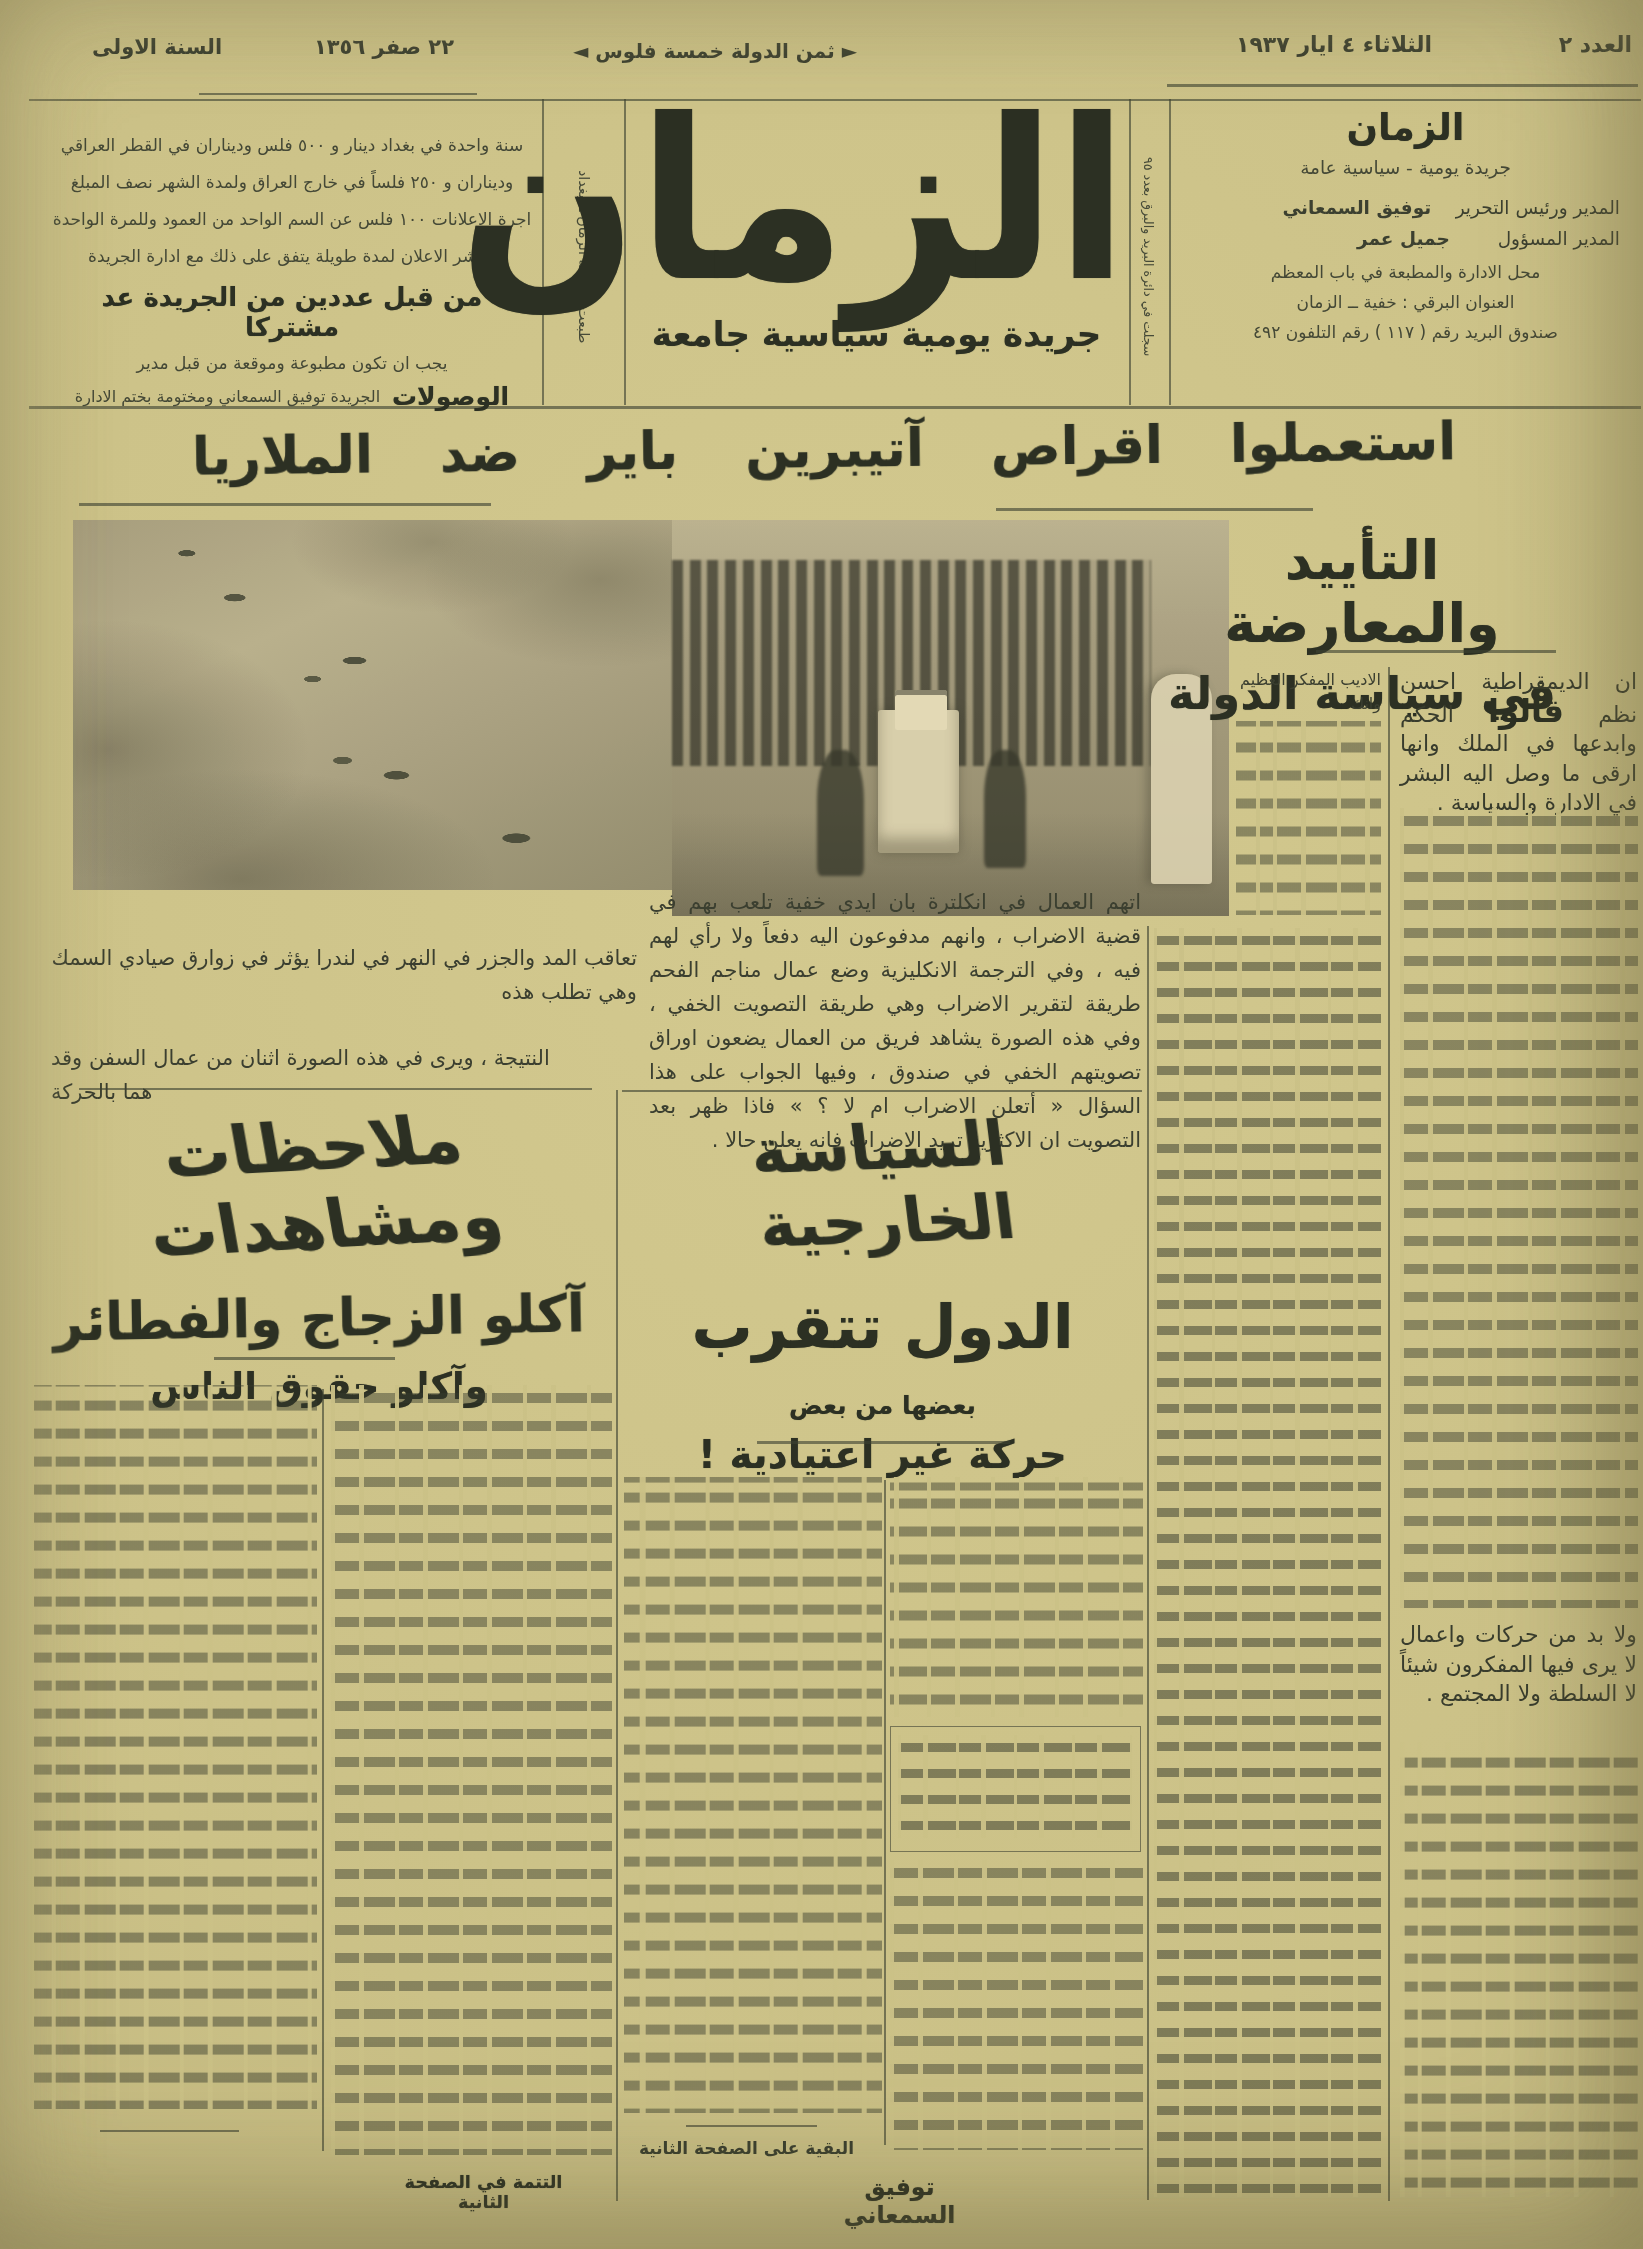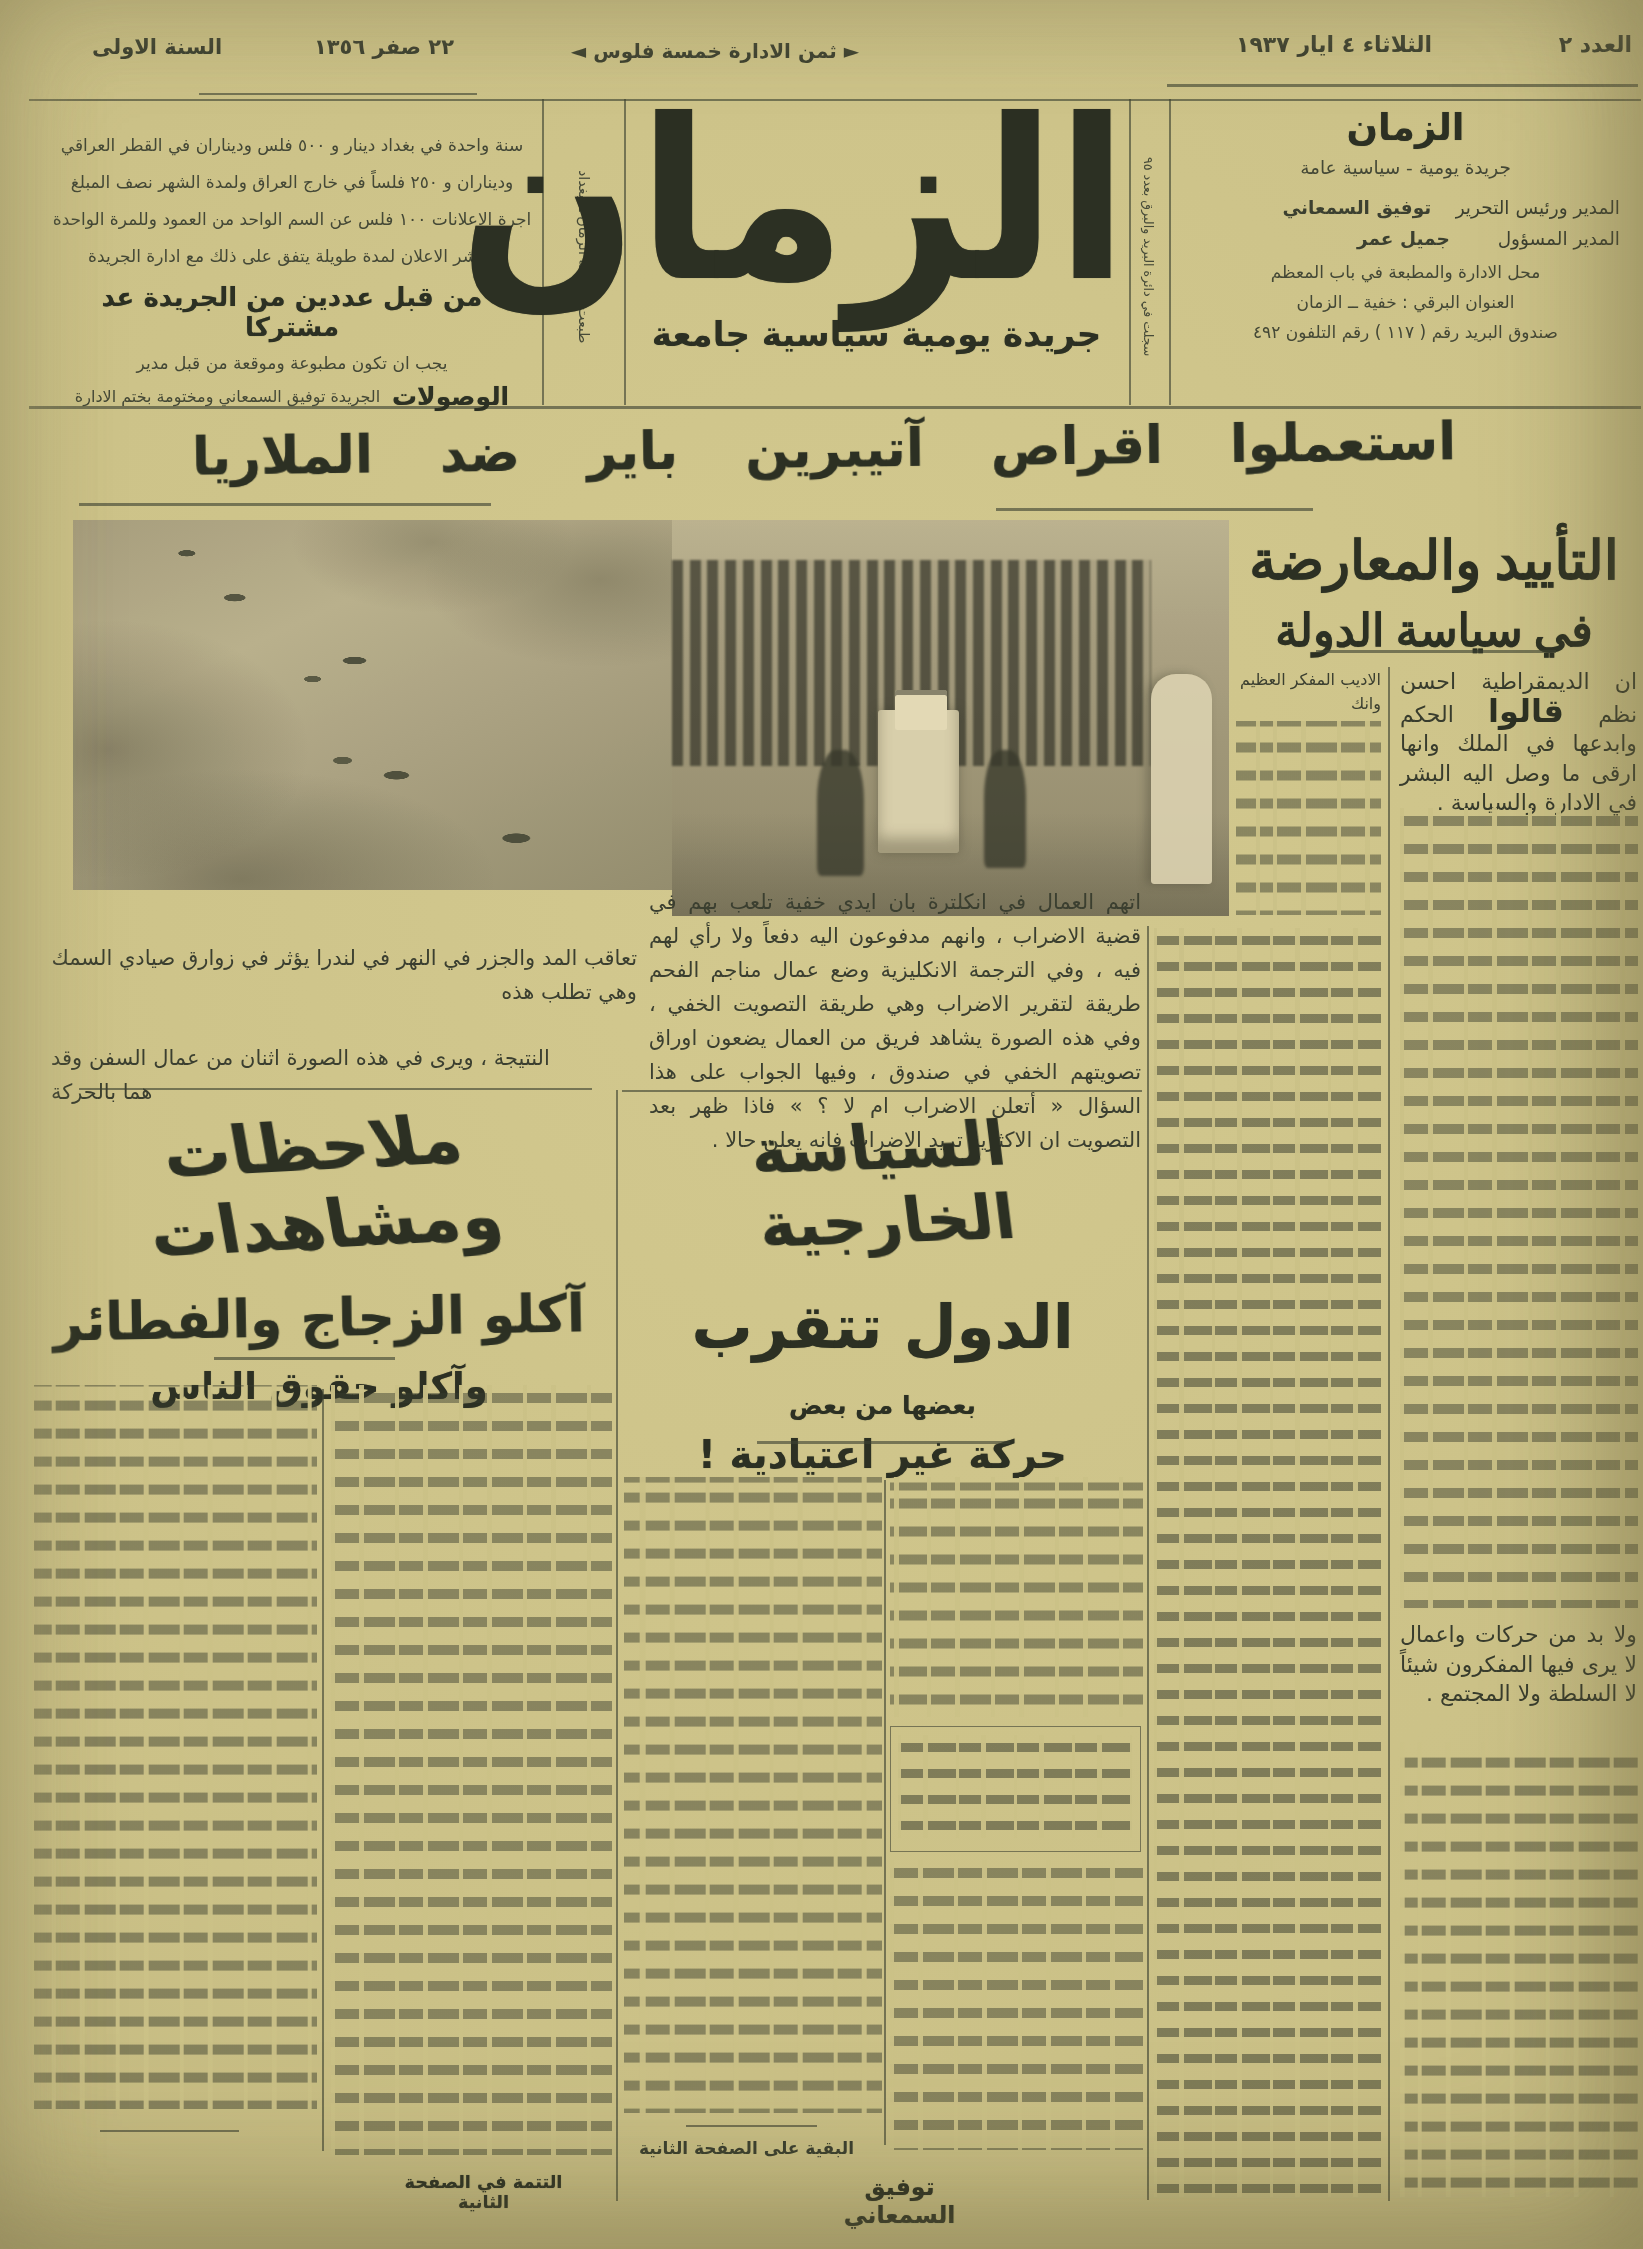--- a/index.html
+++ b/index.html
@@ -71,21 +71,21 @@
 <div class="sheet">
 
   <div class="txt" style="left:1237px;top:32px;width:396px;display:flex;justify-content:space-between;font-size:22px;font-weight:bold;">
     <span>العدد ٢</span>
     <span>الثلاثاء ٤ ايار ١٩٣٧</span>
   </div>
   <div class="hrule" style="left:1168px;top:84px;width:471px;height:2.5px;"></div>
 
   <div class="txt c" style="left:497px;top:39px;width:438px;font-size:20px;font-weight:bold;color:#3c4030;">
     <span>►</span>
-    <span>ثمن الادارة خمسة فلوس</span>
+    <span>ثمن الدولة خمسة فلوس</span>
     <span>◄</span>
   </div>
 
   <div class="txt" style="left:93px;top:35px;width:362px;display:flex;justify-content:space-between;font-size:21px;font-weight:bold;">
     <span>٢٢ صفر ١٣٥٦</span>
     <span>السنة الاولى</span>
   </div>
   <div class="hrule" style="left:200px;top:93px;width:278px;height:1.7px;"></div>
 
   <div class="hrule" style="left:29.5px;top:99px;width:1612px;height:1.7px;"></div>
@@ -150,21 +150,21 @@
   <div class="photo photo-crowd" style="left:673px;top:520px;width:557px;height:396px;">
     <div class="crowd-band"></div>
     <div class="crowd-floor"></div>
     <div class="pedestal"></div>
     <div class="urn"></div>
     <div class="figure-light"></div>
     <div class="darkblob" style="left:26%;bottom:10%;width:47px;height:126px;"></div>
     <div class="darkblob" style="left:56%;bottom:12%;width:42px;height:118px;"></div>
   </div>
 
-  <div class="txt c" style="left:1237px;top:529px;width:396px;font-family:Liberation Serif, serif;">
+  <div class="txt c" style="left:1165px;top:529px;width:396px;">
     <div class="headline soft" style="font-size:54px;">التأييد والمعارضة</div>
     <div class="headline soft" style="font-size:45px;margin-top:11.8px;">في سياسة الدولة</div>
   </div>
   <div class="hrule" style="left:1317px;top:650px;width:240px;height:2.5px;"></div>
 
   <div class="vrule" style="left:1389px;top:667px;width:1.7px;height:1534px;"></div>
   <div class="vrule" style="left:1148px;top:926px;width:1.7px;height:1274px;"></div>
 
   <div class="txt body-open" style="left:1401px;top:667px;width:237px;">
     <span>ان الديمقراطية احسن نظم</span>

